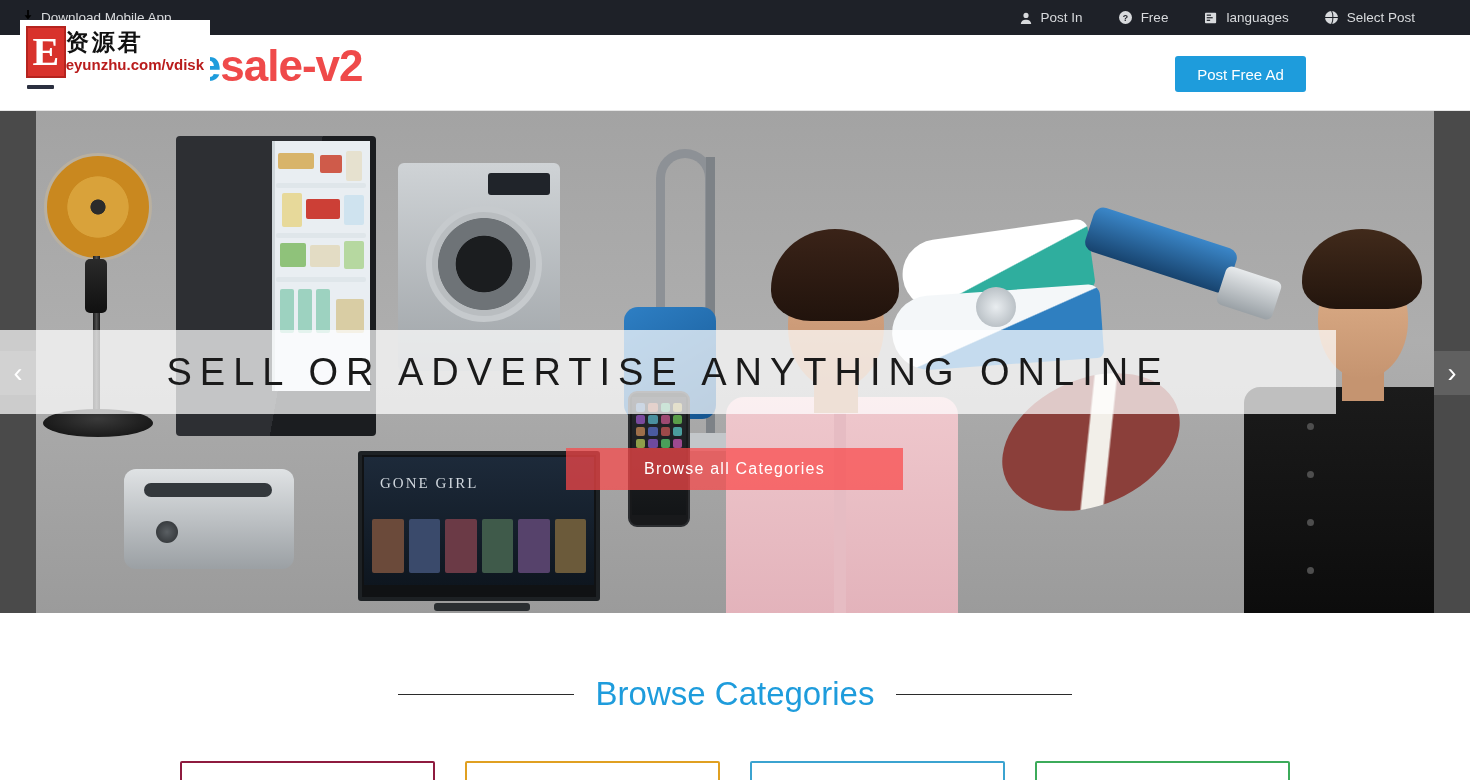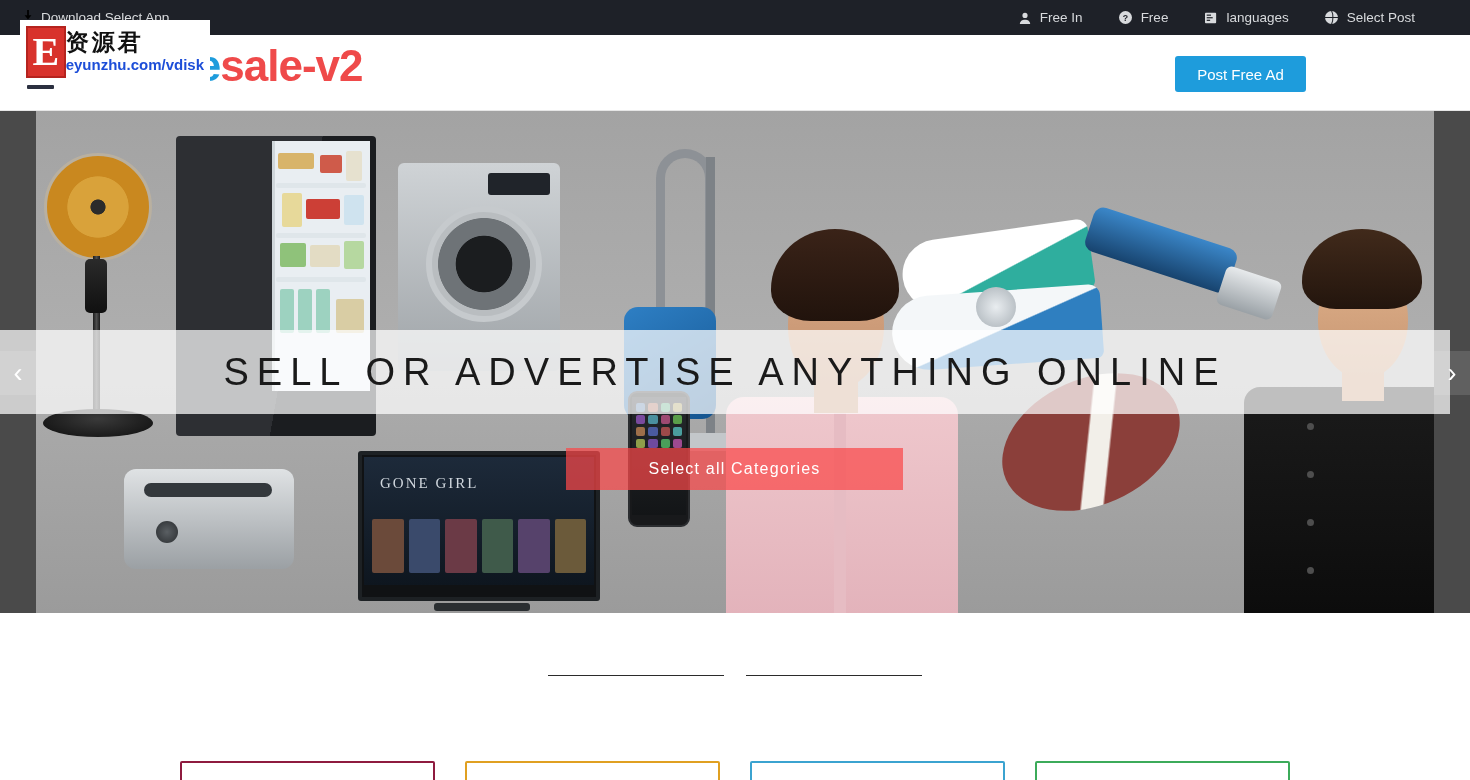--- a/index.html
+++ b/index.html
@@ -240,21 +240,21 @@
     background: #18191b; border: 2px solid #2b2d30; }
   .phone-screen { left: 596px; top: 286px; width: 54px; height: 118px;
     background: linear-gradient(180deg,#25282c,#131517); }
   .phone-grid { position: absolute; left: 600px; top: 292px; width: 46px; height: 86px;
     display: grid; grid-template-columns: repeat(4,1fr); grid-auto-rows: 9px; gap: 3px; }
   .phone-grid i { border-radius: 2px; display: block; }
 
   
   .hero-band {
     position: absolute; left: 0; top: 219px;
-    width: 1450px; height: 84px;
+    width: 1336px; height: 84px;
     background: rgba(255,255,255,0.72);
     display: flex; align-items: center; justify-content: center;
   }
   .hero-title {
     font-size: 38px; font-weight: 400;
     letter-spacing: 8px;
     color: #1a1a1a;
     white-space: nowrap;
   }
   .hero-cta {
@@ -299,32 +299,32 @@
 <body>
 
 <div class="topbar">
   <div class="topbar-left">
     <span class="glyph">
       <svg viewBox="0 0 14 14" width="12" height="12">
           <path d="M6 0h2v6h3L7 11 3 6h3z"></path>
           <rect x="1" y="12" width="12" height="2"></rect>
         </svg>
     </span>
-    <span>Download Select App</span>
+    <span>Download Mobile App</span>
   </div>
 
   <div class="topbar-right">
     <div class="tb-item">
       <span class="glyph">
         <svg viewBox="0 0 14 14" width="12" height="12">
             <circle cx="7" cy="4" r="3"></circle>
             <path d="M1 14c0-3.3 2.7-5 6-5s6 1.7 6 5z"></path>
           </svg>
       </span>
-      <span>Free In</span>
+      <span>Post In</span>
     </div>
     <div class="tb-item">
       <span class="glyph">
         <svg viewBox="0 0 14 14" width="13" height="13">
             <circle cx="7" cy="7" r="7"></circle>
             <text x="7" y="10.6" font-size="9.5" font-family="Liberation Sans, sans-serif" fill="#1e2128" text-anchor="middle" font-weight="bold">?</text>
           </svg>
       </span>
       <span>Free</span>
     </div>
@@ -465,41 +465,42 @@
           <i style="background:#4a9e5a"></i>
           <i style="background:#9e4a8f"></i>
       </div>
     </div>
   </div>
 
   <div class="hero-band">
     <div class="hero-title">SELL OR ADVERTISE ANYTHING ONLINE</div>
   </div>
 
-  <button class="hero-cta">Select all Categories</button>
+  <button class="hero-cta">Browse all Categories</button>
 
   <div class="hero-arrow left">‹</div>
   <div class="hero-arrow right">›</div>
 </div>
 
 <div class="cats-section">
   <div class="cats-head">
     <span class="cats-rule"></span>
+    <span class="cats-title">Browse Categories</span>
     <span class="cats-rule"></span>
   </div>
 
   <div class="cards">
     <div class="card" style="border-color: rgb(142, 27, 63);"></div>
     <div class="card" style="border-color: rgb(224, 160, 33);"></div>
     <div class="card" style="border-color: rgb(59, 163, 208);"></div>
     <div class="card" style="border-color: rgb(60, 171, 90);"></div>
   </div>
 </div>
 
 <div style="position:absolute;left:20px;top:20px;width:190px;height:63px;background:#ffffff;display:flex;align-items:center;padding:4px 6px;">
   <div style="width:48px;height:52px;background:#d8322c;border:2px solid #b5231e;display:flex;align-items:center;justify-content:center;">
     <span style="color:#fff;font-family:'Liberation Serif',serif;font-weight:bold;font-size:40px;line-height:1;">E</span>
   </div>
   <div style="">
     <div style="font-size:23px;font-weight:bold;letter-spacing:3px;color:#111;line-height:1.1;">资源君</div>
-    <div style="font-size:15px;font-weight:bold;color:#1d4ed8;line-height:1.15;text-align:right;">eyunzhu.com/vdisk</div>
+    <div style="font-size:15px;font-weight:bold;color:#b91c1c;line-height:1.15;text-align:right;">eyunzhu.com/vdisk</div>
   </div>
 </div>
 
 </body></html>

